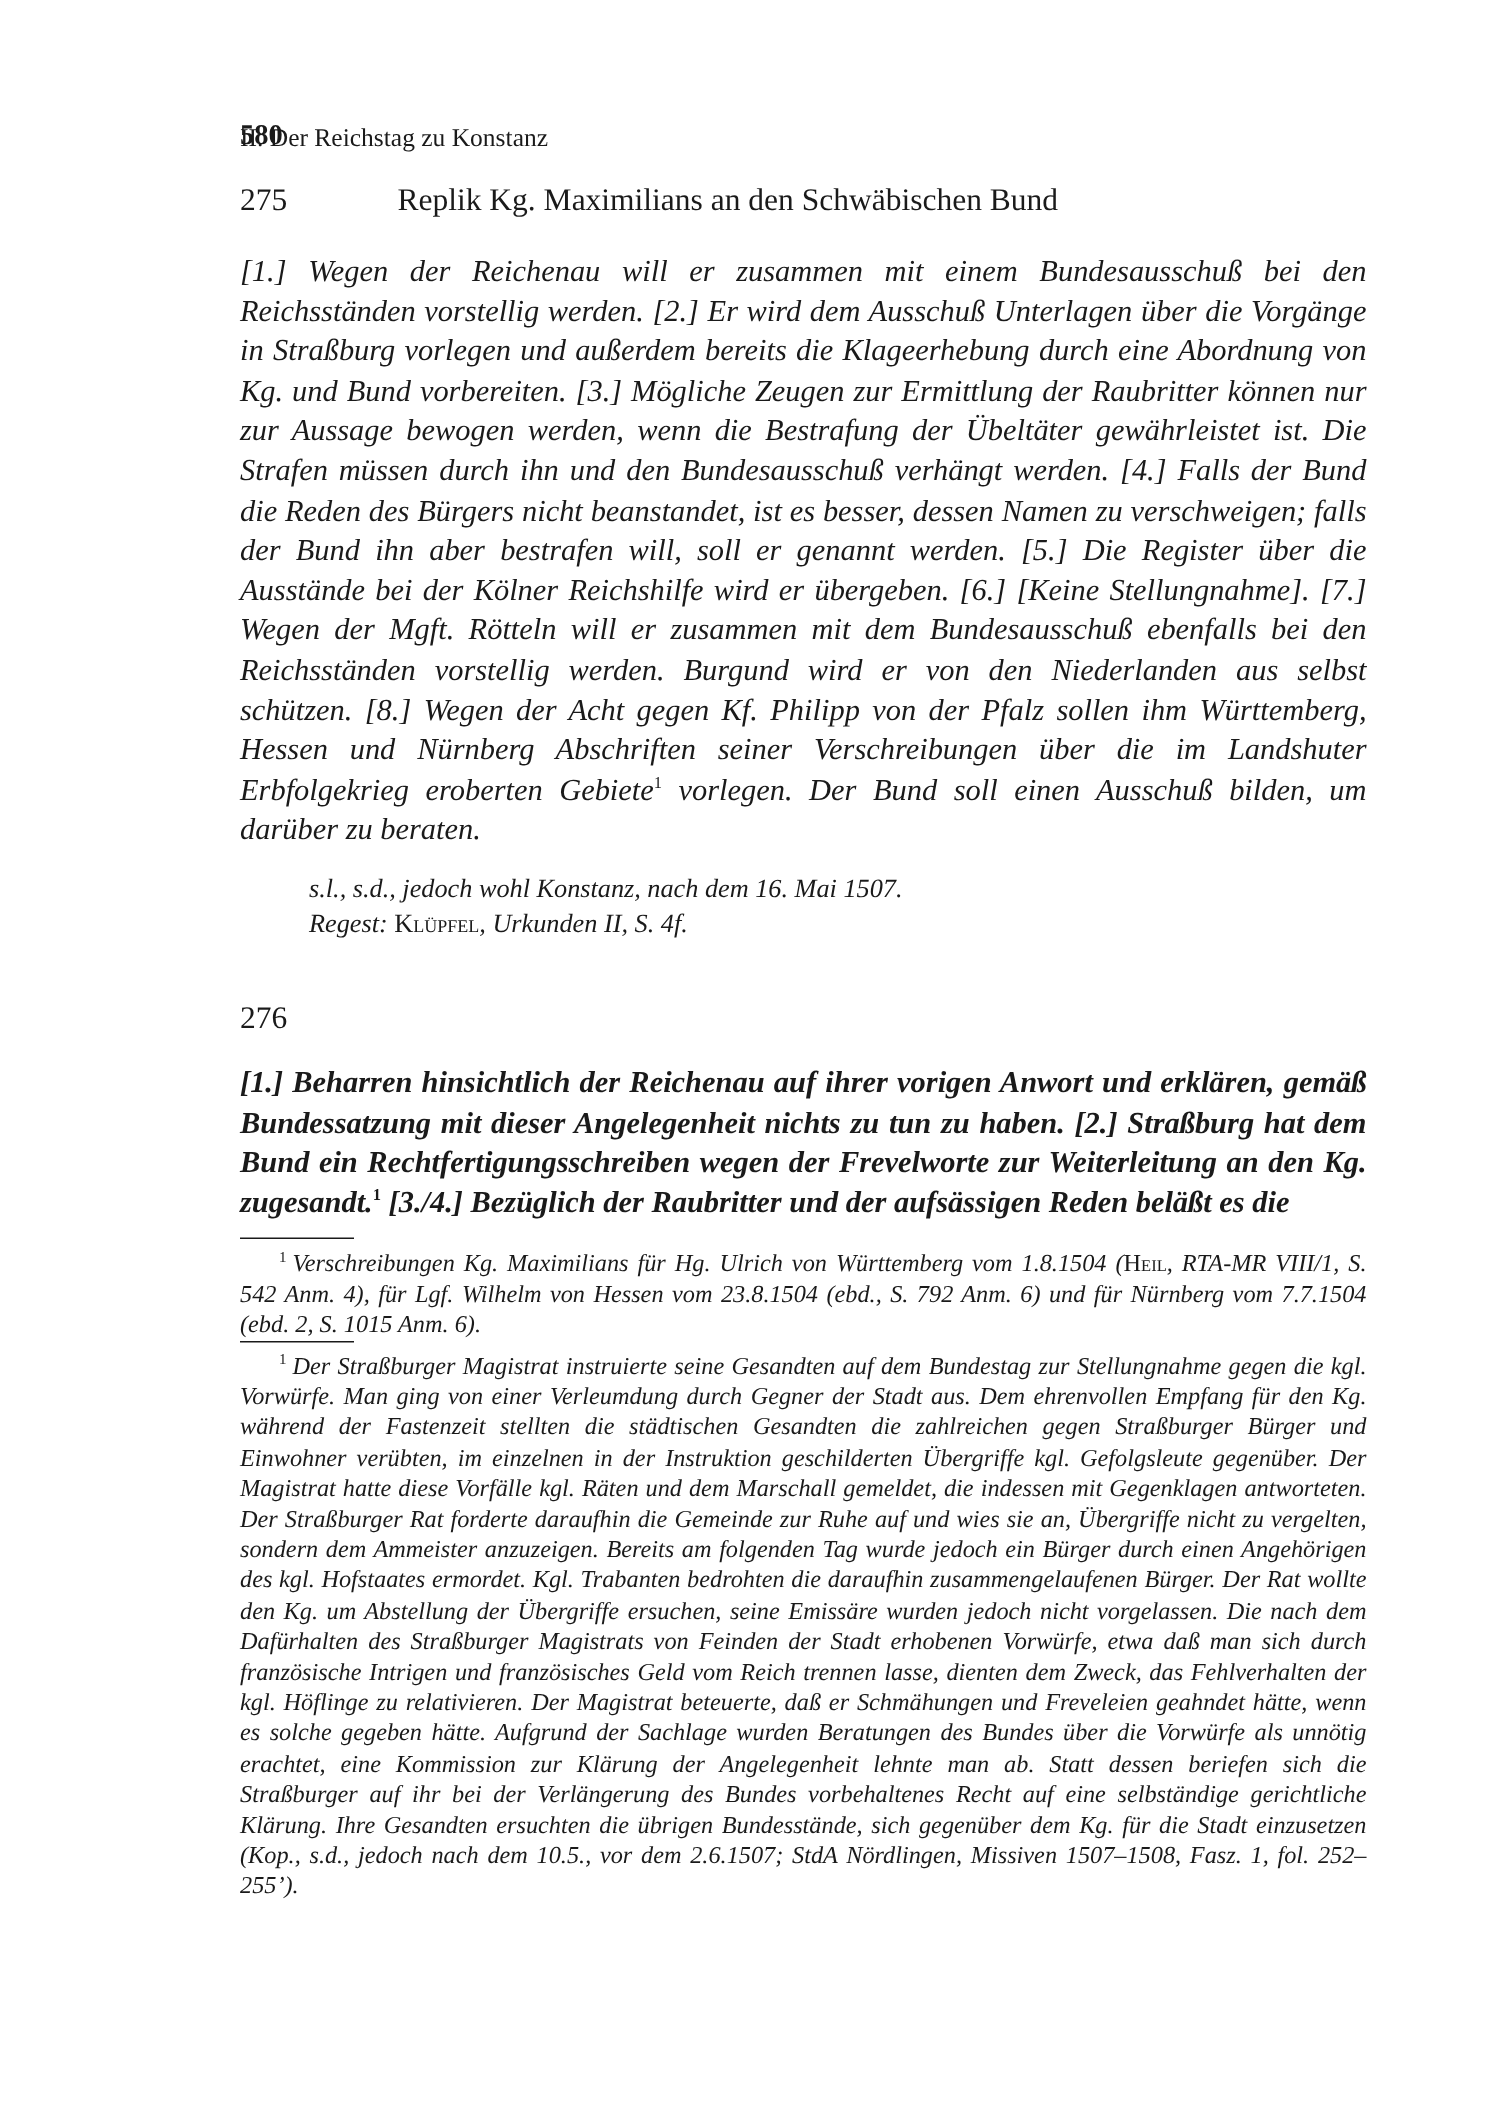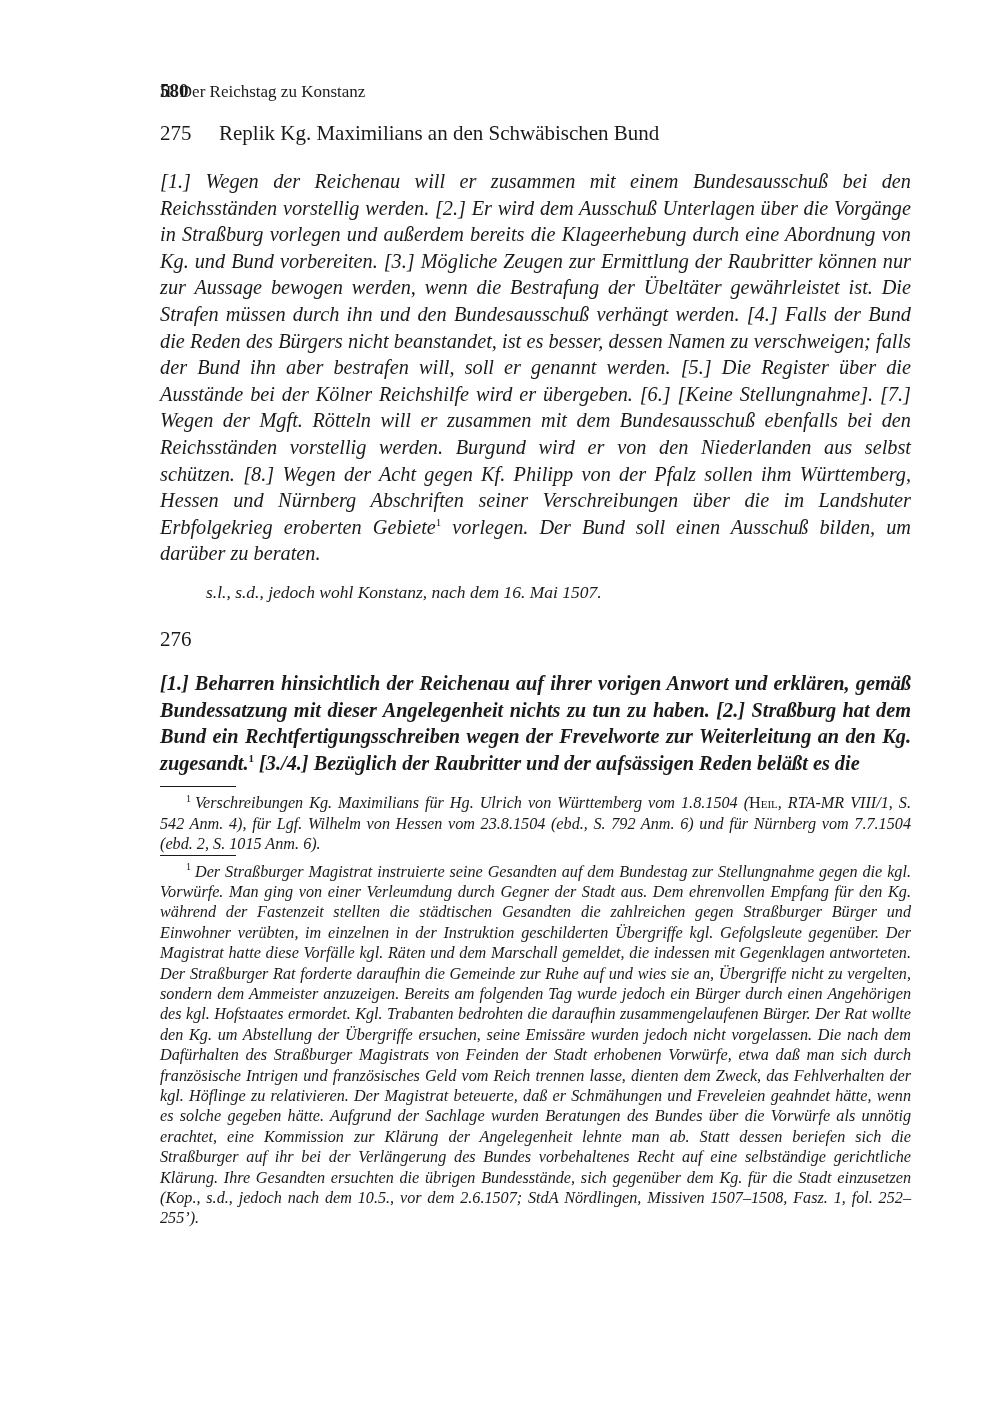--- a/index.html
+++ b/index.html
@@ -39,27 +39,28 @@
       top: 2px;
       text-align: left;
       font-size: 17px;
     }
     .doc-heading {
       display: flex;
       font-size: 21px;
       font-weight: normal;
       margin: 0;
       line-height: 26px;
+      gap: 46px;
     }
     .doc-heading .num {
       width: 59px;
       flex: 0 0 59px;
     }
     .h275 { margin-top: 10px; }
-    .h276 { margin-top: 22px; justify-content: space-between; }
+    .h276 { margin-top: 38px; justify-content: space-between; }
     .summary {
       font-style: italic;
       font-size: 20.3px;
       line-height: 26.6px;
       text-align: justify;
       margin: 0;
     }
     .s275 { margin-top: 22px; }
     .s276 { margin-top: 18px; font-weight: bold; }
     .meta {
@@ -114,20 +115,21 @@
 
   <h2 class="doc-heading h275">
     <span class="num">275</span>
     <span>Replik Kg. Maximilians an den Schwäbischen Bund</span>
   </h2>
 
   <p class="summary s275"><span>[1.] Wegen der Reichenau will er zusammen mit einem Bundesausschuß bei den Reichsständen vorstellig werden. [2.] Er wird dem Ausschuß Unterlagen über die Vorgänge in Straßburg vorlegen und außerdem bereits die Klageerhebung durch eine Abordnung von Kg. und Bund vorbereiten. [3.] Mögliche Zeugen zur Ermittlung der Raubritter können nur zur Aussage bewogen werden, wenn die Bestrafung der Übeltäter gewährleistet ist. Die Strafen müssen durch ihn und den Bundesausschuß verhängt werden. [4.] Falls der Bund die Reden des Bürgers nicht beanstandet, ist es besser, dessen Namen zu verschweigen; falls der Bund ihn aber bestrafen will, soll er genannt werden. [5.] Die Register über die Ausstände bei der Kölner Reichshilfe wird er übergeben. [6.] [Keine Stellungnahme]. [7.] Wegen der Mgft. Rötteln will er zusammen mit dem Bundesausschuß ebenfalls bei den Reichsständen vorstellig werden. Burgund wird er von den Niederlanden aus selbst schützen. [8.] Wegen der Acht gegen Kf. Philipp von der Pfalz sollen ihm Württemberg, Hessen und Nürnberg Abschriften seiner Verschreibungen über die im Landshuter Erbfolgekrieg eroberten Gebiete</span><sup>1</sup><span> vorlegen. Der Bund soll einen Ausschuß bilden, um darüber zu beraten.</span></p>
 
   <div class="meta">
     <span class="line it">s.l., s.d., jedoch wohl Konstanz, nach dem 16. Mai 1507.</span>
+    <span class="line"><span class="it">Regest:</span> <span class="sc">Klüpfel</span><span class="it">, Urkunden II, S. 4f.</span></span>
   </div>
 
   <h2 class="doc-heading h276">
     <span class="num">276</span>
   </h2>
 
   <p class="summary s276"><span>[1.] Beharren hinsichtlich der Reichenau auf ihrer vorigen Anwort und erklären, gemäß Bundessatzung mit dieser Angelegenheit nichts zu tun zu haben. [2.] Straßburg hat dem Bund ein Rechtfertigungsschreiben wegen der Frevelworte zur Weiterleitung an den Kg. zugesandt.</span><sup>1</sup><span> [3./4.] Bezüglich der Raubritter und der aufsässigen Reden beläßt es die</span></p>
 
   <div class="fn-block-1">
     <hr class="fn-rule">

